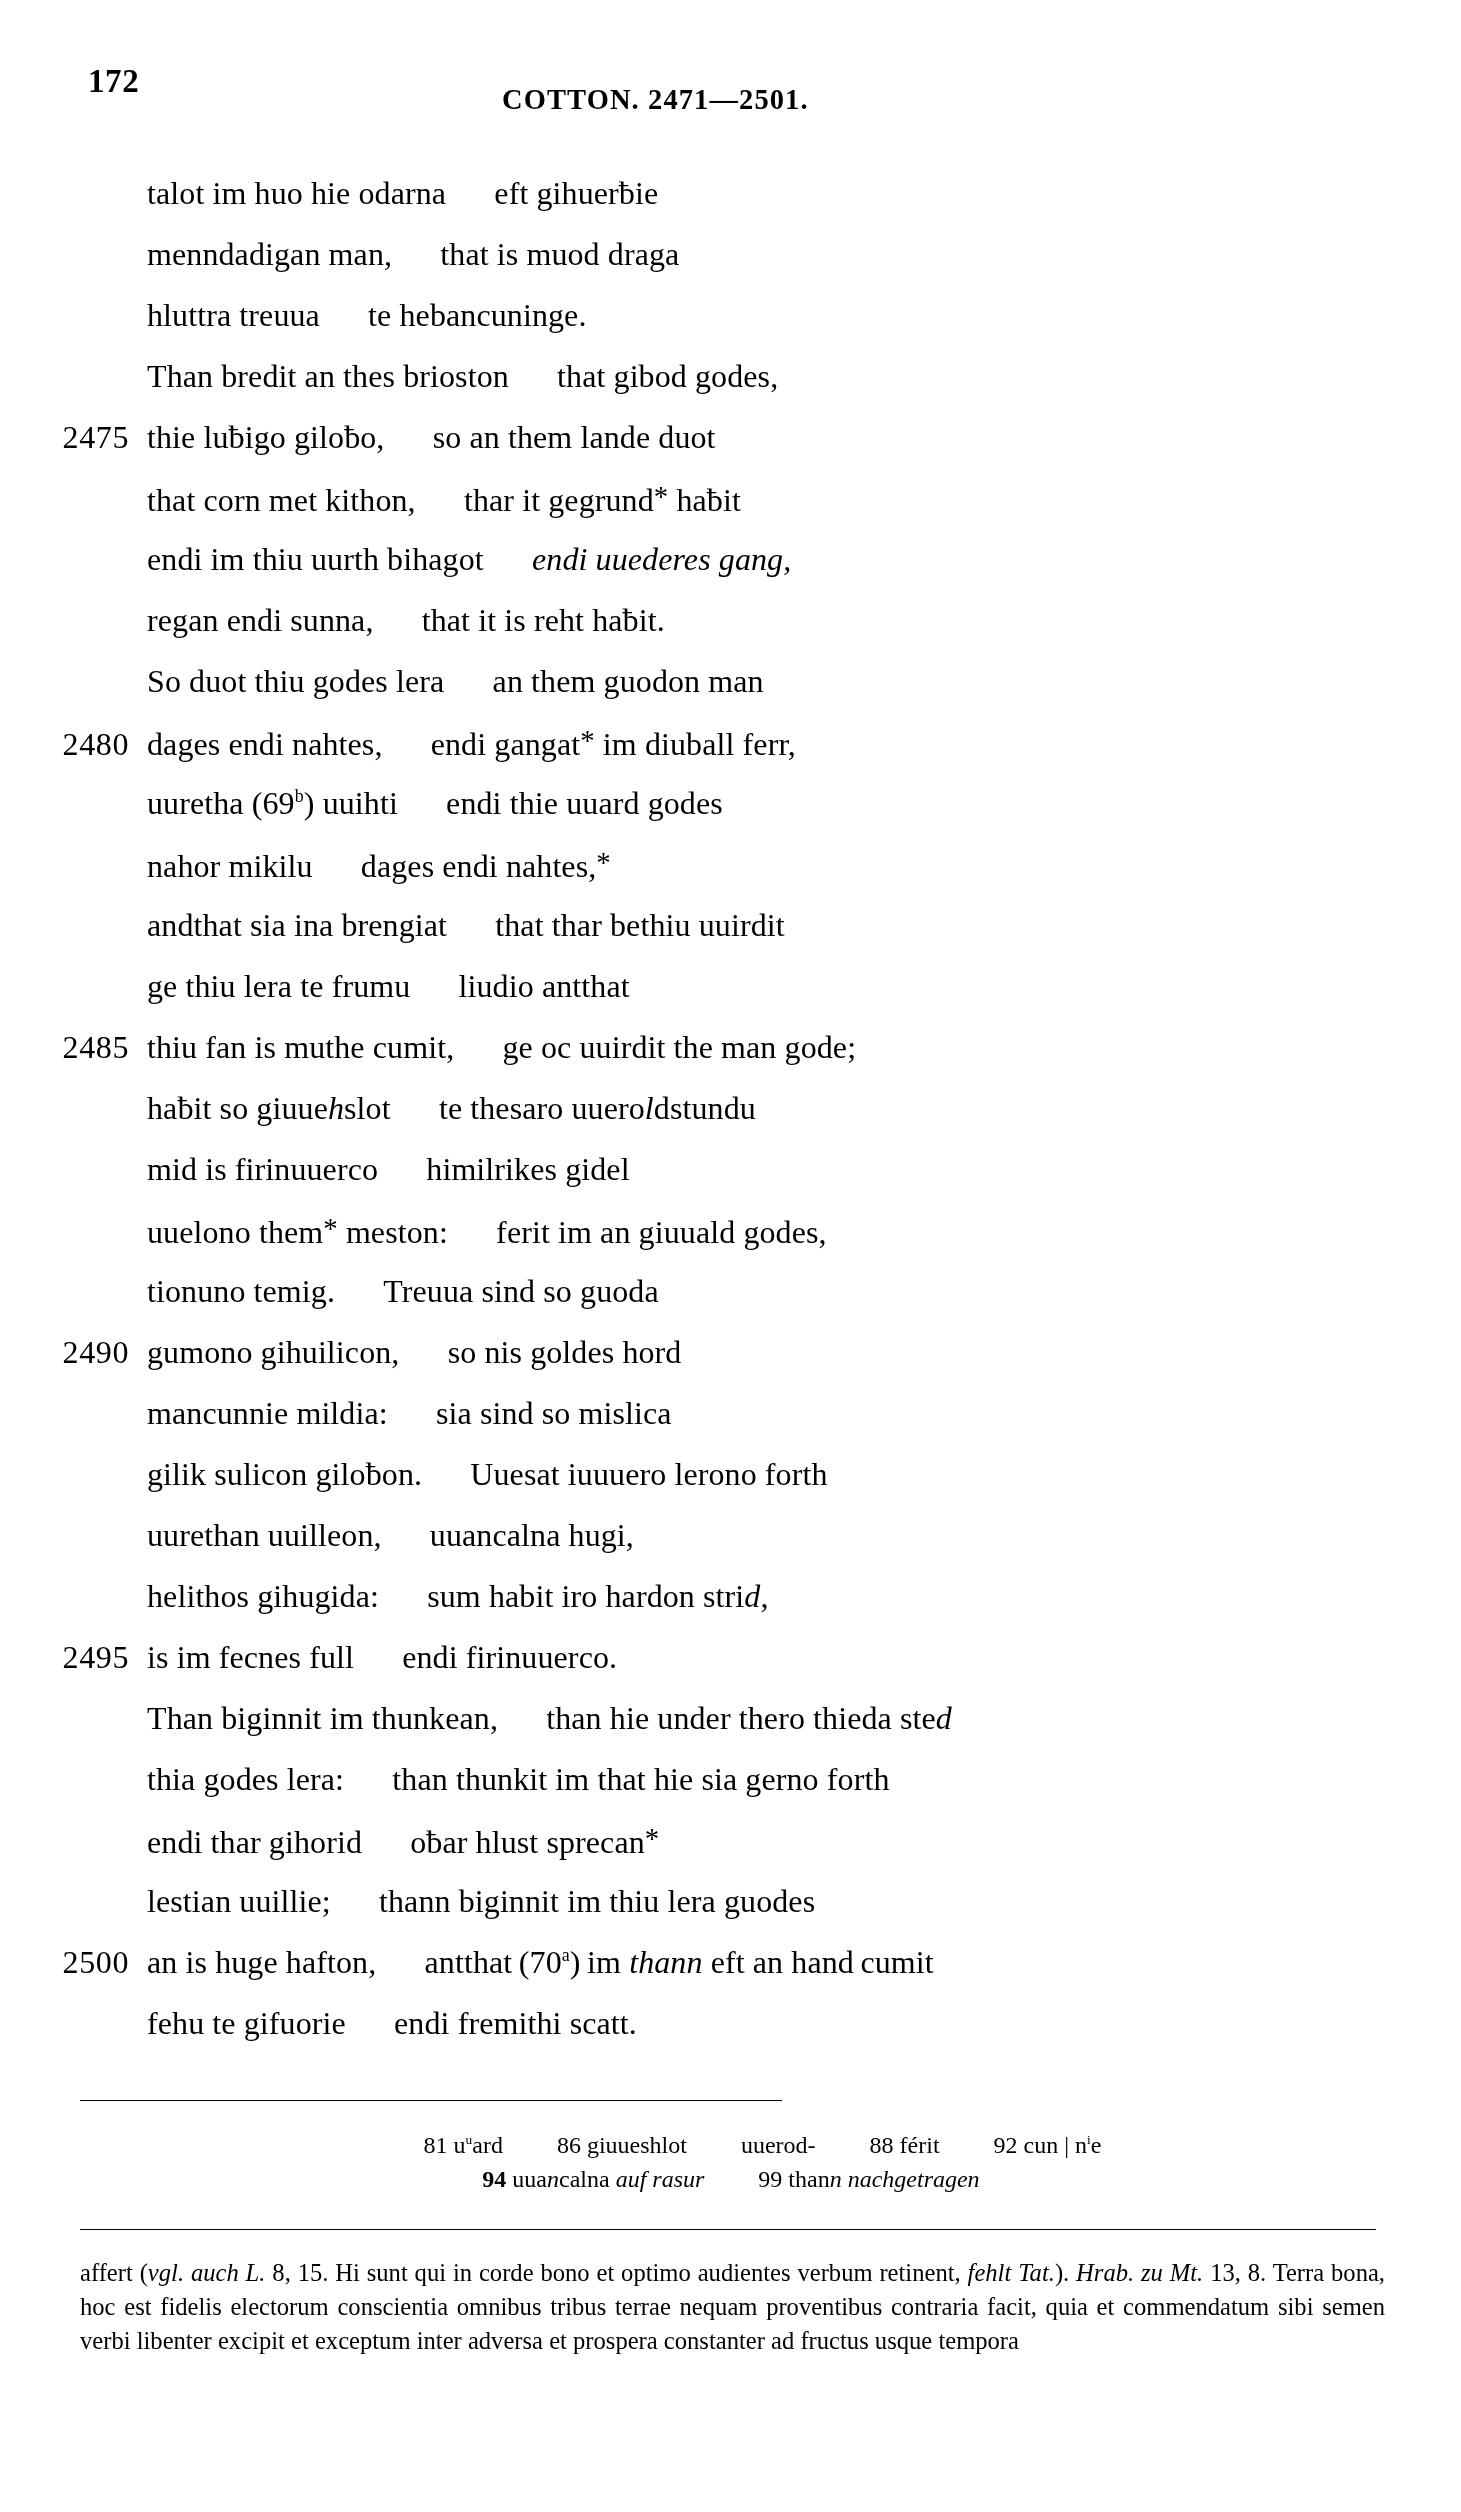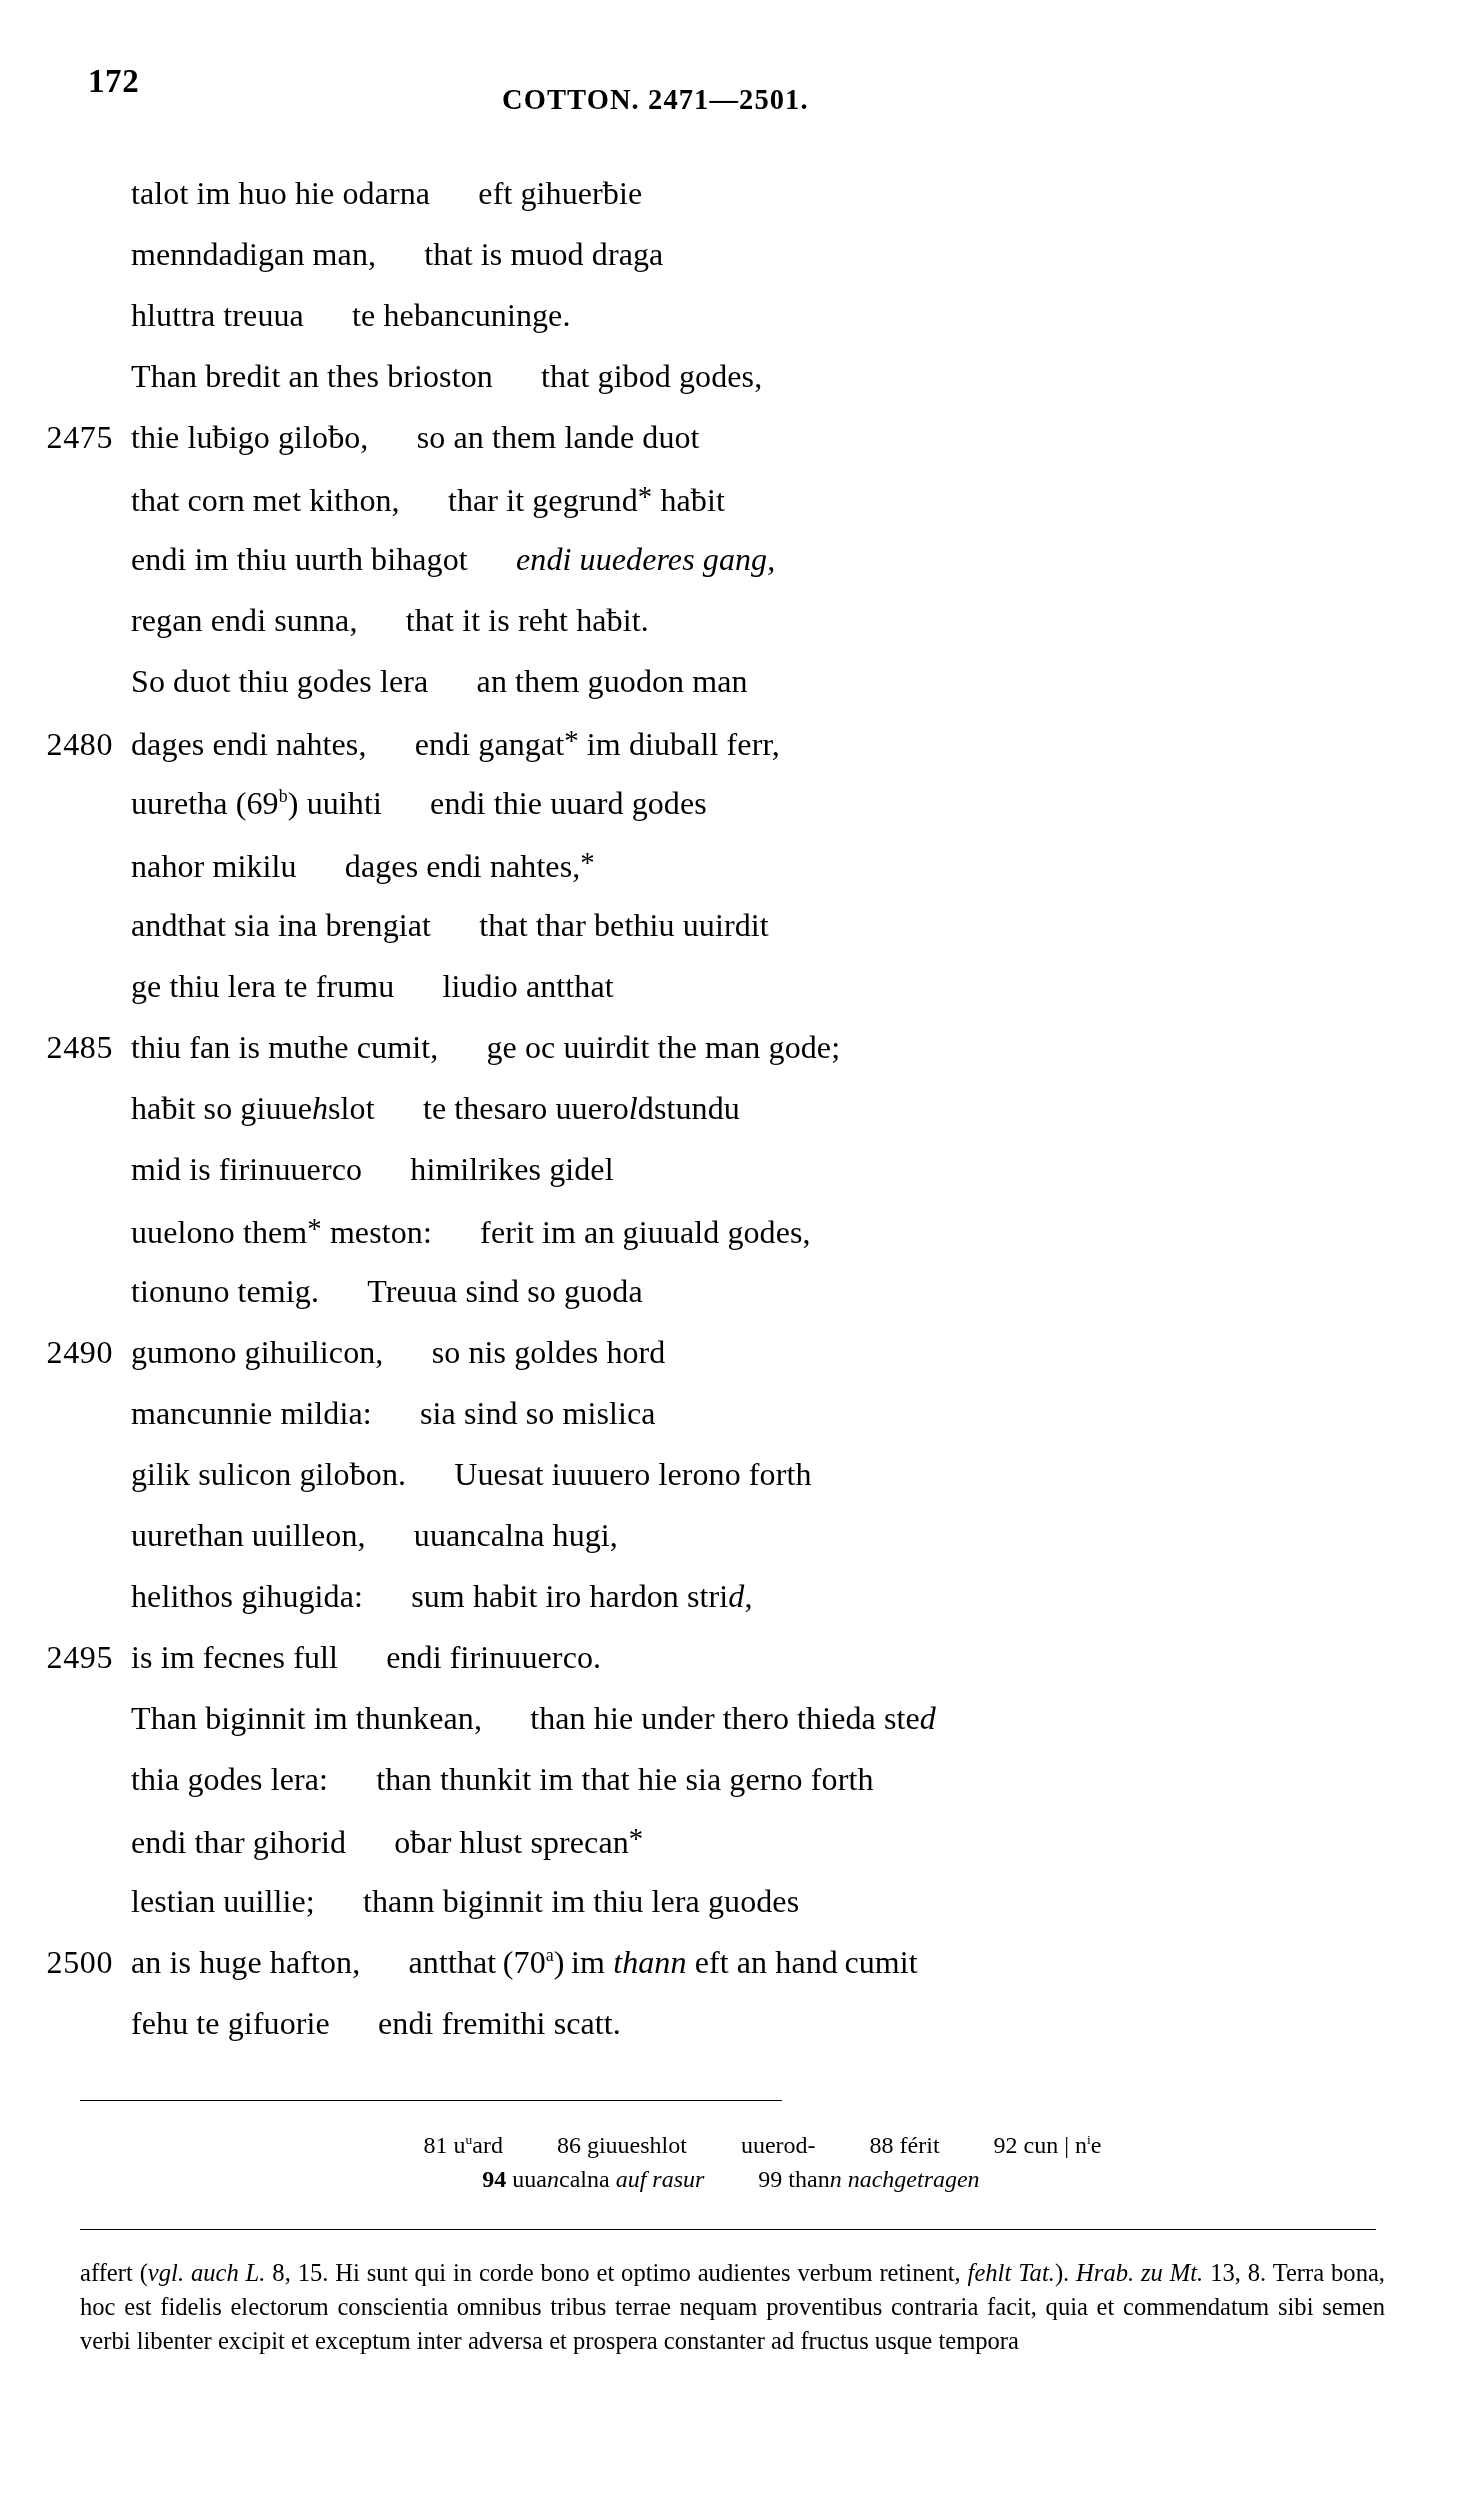--- a/index.html
+++ b/index.html
@@ -45,21 +45,21 @@
     top: 3.4px;
     font-size: 28.5px;
     font-weight: bold;
     letter-spacing: 1.1px;
     margin-top: 18px;
   }
 
   
   .verse-block {
     margin-top: 26px;
-    padding-left: 0;
+    padding-left: 16px;
   }
   .verse-line {
     display: flex;
     align-items: baseline;
     height: 61px;
     font-size: 32px;
     white-space: pre;
   }
   .verse-num {
     width: 131px;

